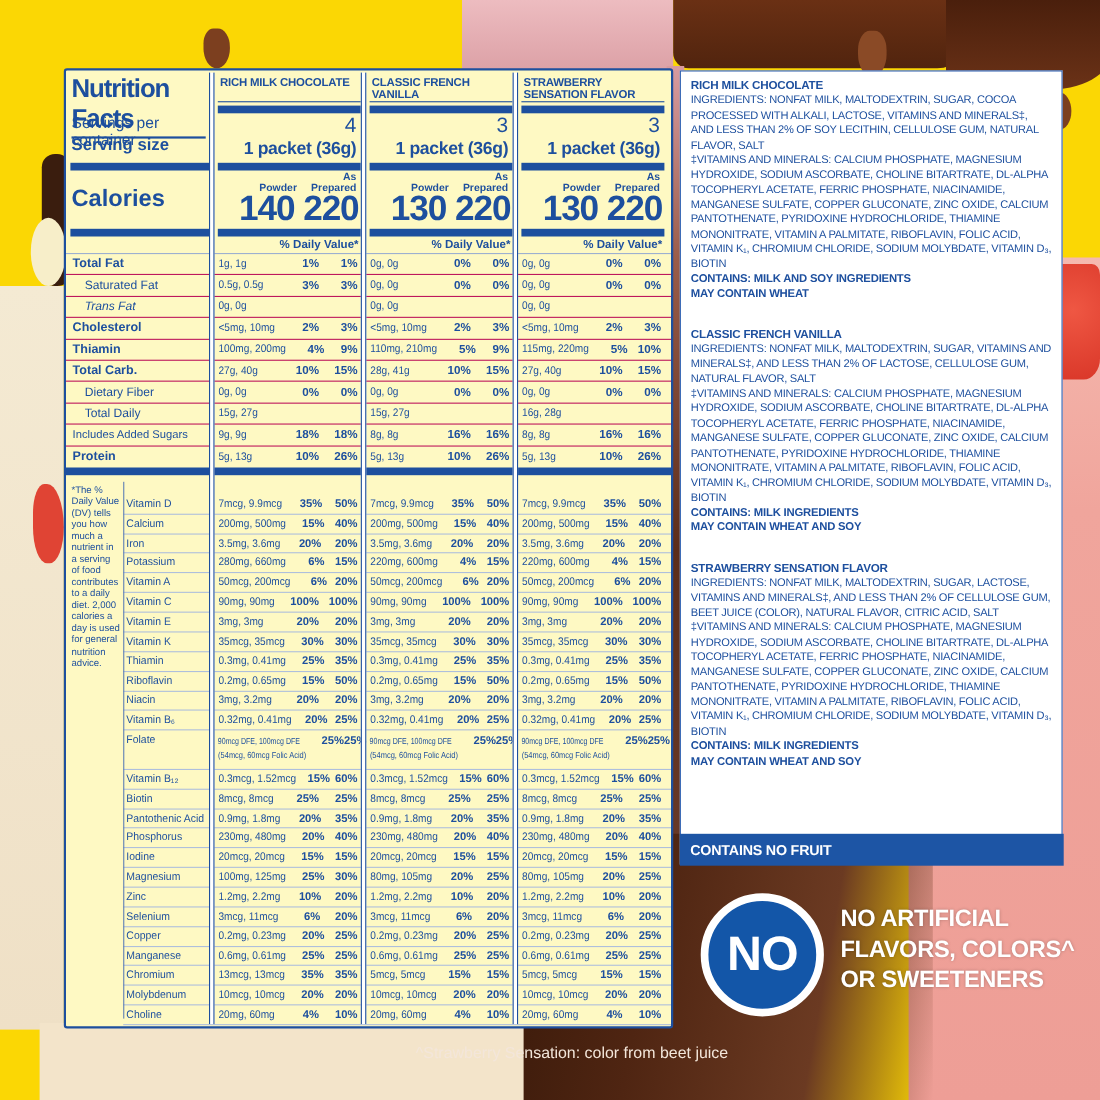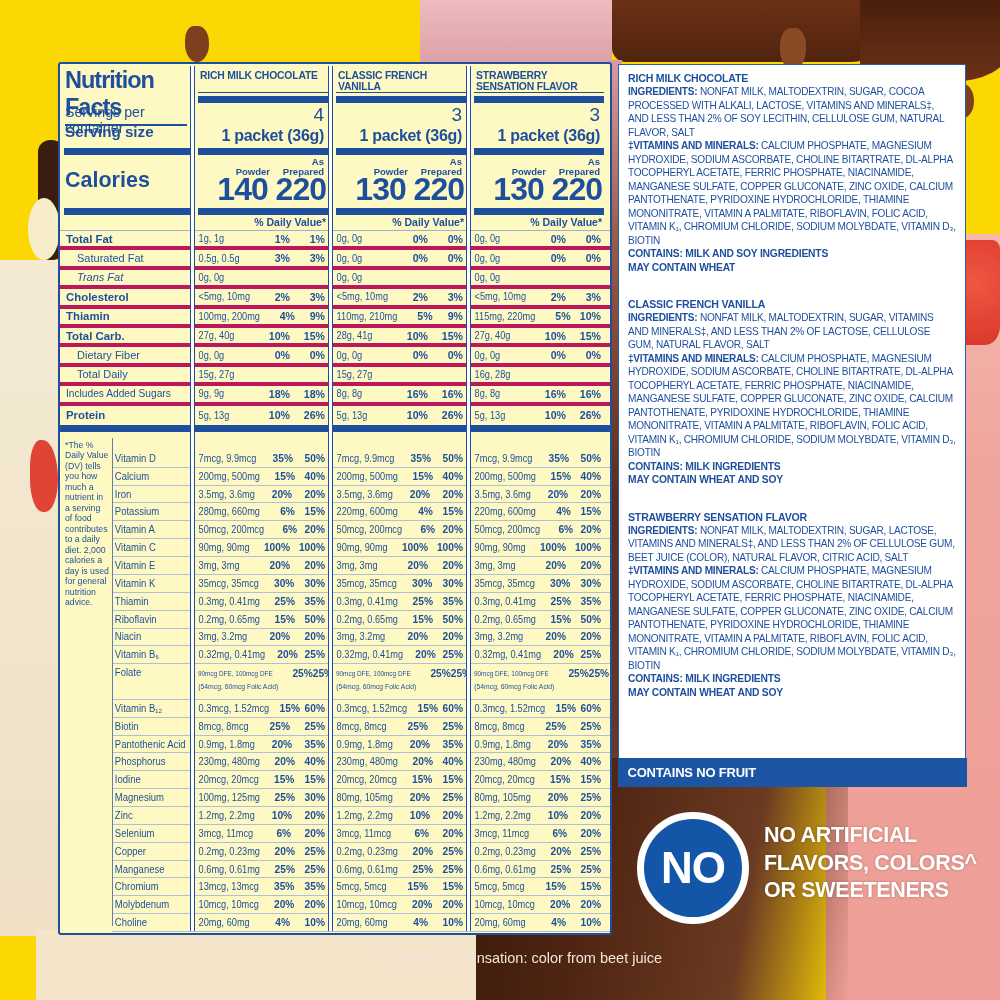--- a/index.html
+++ b/index.html
@@ -55,21 +55,21 @@
   .hbar1{top:32px;} .hbar2{top:84px;} .hbar3{top:144px;}
   .hservings{position:absolute;right:8px;top:40px;font-size:19px;}
   .hsize{position:absolute;right:8px;top:63px;font-size:16px;font-weight:700;letter-spacing:-0.3px;}
   .has{position:absolute;right:8px;top:92px;font-size:9.5px;font-weight:700;}
   .hprep{position:absolute;right:8px;top:102px;font-size:9.5px;font-weight:700;}
   .hpowder{position:absolute;right:62px;top:102px;font-size:9.5px;font-weight:700;}
   .hcal{position:absolute;right:6px;top:108px;font-size:32px;font-weight:700;letter-spacing:-1px;line-height:34px;}
   .hdv{position:absolute;right:6px;top:152px;font-size:10.5px;font-weight:700;}
 
   #macro-rows{border-top:1.2px solid #9db0d0;}
-  .mrow{display:flex;height:19.4px;border-bottom:4px solid #be185d;align-items:center;}
+  .mrow{display:flex;height:19.4px;border-bottom:1px solid #be185d;align-items:center;}
   .mrow:last-child{border-bottom:none;}
   .c0{width:134px;padding-left:6px;font-size:11px;}
   .c0.bold{font-weight:700;font-size:11.4px;}
   .c0.indent1{padding-left:17px;}
   .c0.indent2{font-size:10.2px;}
   .c0.italic{font-style:italic;}
   .cflavor{width:138px;display:flex;align-items:center;height:100%;}
   .amt{flex:1;padding-left:5px;font-size:10px;white-space:nowrap;
     transform:scaleX(.92);transform-origin:left center;}
   .dv{text-align:right;} .dv1{width:34px;} .dv2{width:42px;padding-right:7px;}
@@ -93,21 +93,21 @@
   .sub{font-size:8px;padding-left:5px;white-space:nowrap;transform:scaleX(.85);
     transform-origin:left center;}
 
   
   #ing-panel{position:absolute;left:618px;top:64px;width:348px;height:722px;background:#fff;
     border:1.5px solid #2a5db0;z-index:3;color:#1d4f9e;}
   #ing-sections{padding:7px 9px 0 9px;}
   .ingsec{margin-bottom:24px;}
   .ingtitle{font-weight:700;font-size:10.6px;margin-bottom:1px;letter-spacing:-0.2px;}
   .ingpara{font-weight:500;font-size:10.1px;line-height:13.5px;letter-spacing:-0.25px;}
-  .inglead{font-weight:700;}
+  .inglead{font-weight:400;}
   .ingcontains{font-weight:700;font-size:10.3px;line-height:13.5px;letter-spacing:-0.2px;}
   #nofruit-bar{position:absolute;left:-1.5px;right:-1.5px;bottom:-1.5px;height:29px;background:#1d55a5;
     color:#fff;font-weight:700;font-size:13px;line-height:29px;padding-left:10px;letter-spacing:-0.2px;}
 
   
   #no-badge{position:absolute;left:637px;top:812px;width:112px;height:112px;border-radius:50%;
     background:#1356a8;border:7px solid #fff;z-index:4;display:flex;align-items:center;justify-content:center;}
   #no-badge-text{color:#fff;font-size:44px;font-weight:700;letter-spacing:-1px;}
   #no-claims{position:absolute;left:764px;top:822px;z-index:4;color:#fff;font-weight:700;
     font-size:21.5px;line-height:27.5px;letter-spacing:-0.3px;text-shadow:0 0 3px rgba(0,0,0,.25);}

